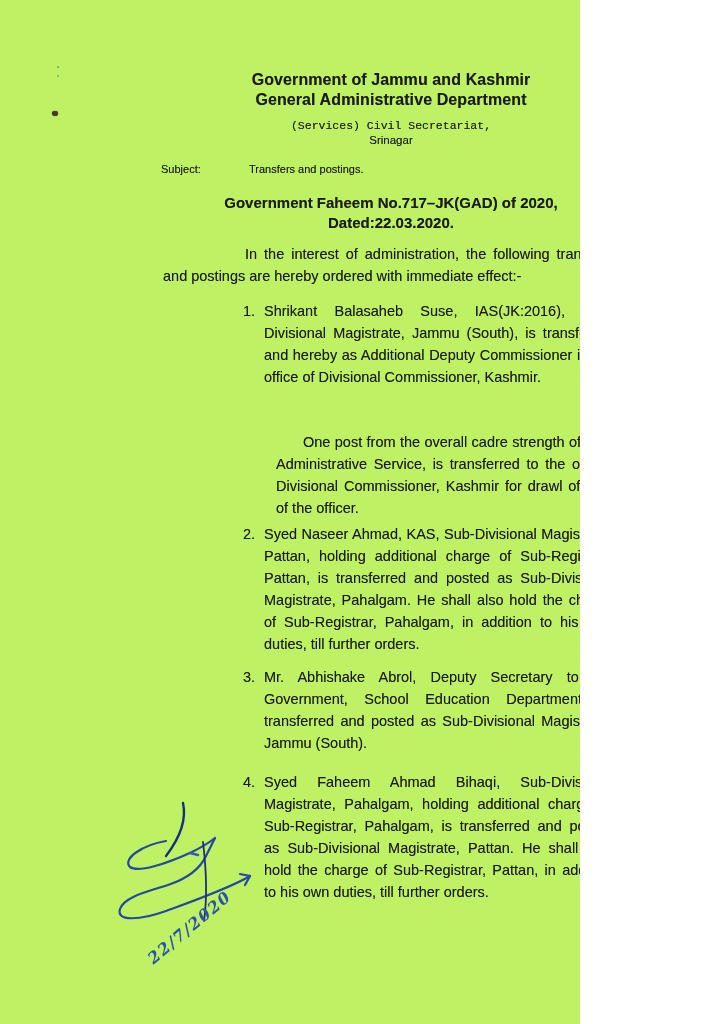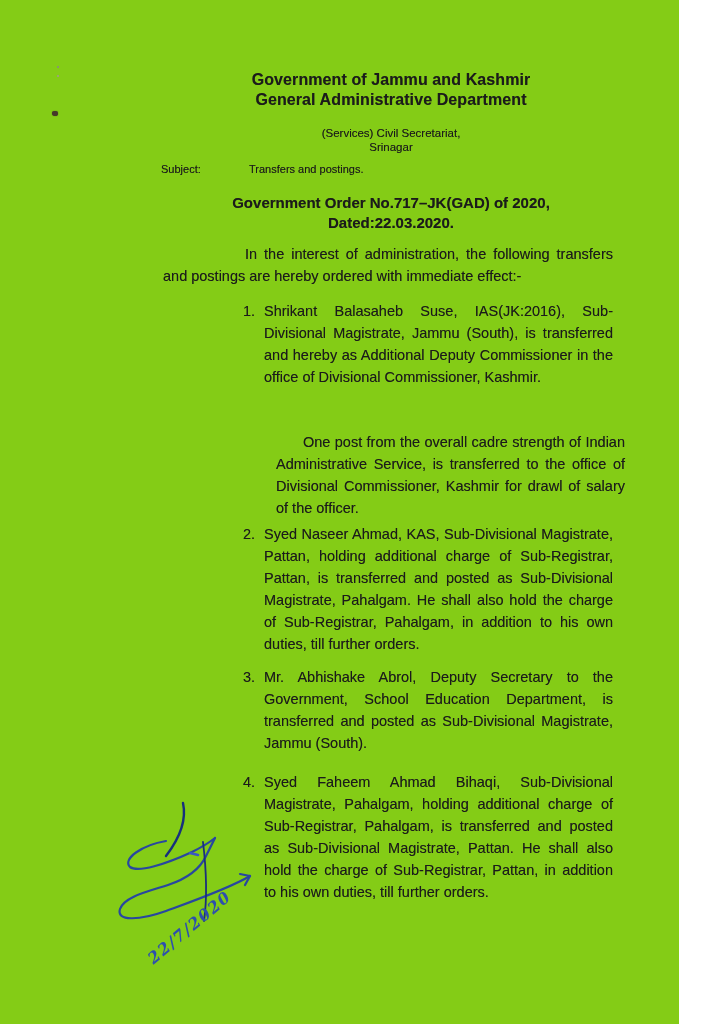--- a/index.html
+++ b/index.html
@@ -1,28 +1,28 @@
 <!DOCTYPE html>
 <html><head>
 <meta charset="utf-8">
 <style>
   html,body{margin:0;padding:0;background:#ffffff;}
   .page{
-    position:relative;width:679px;height:1024px;background:#84cc16;
+    position:relative;width:580px;height:1024px;background:#bef264;
     font-family:"Liberation Sans",sans-serif;color:#1b1b1b;overflow:hidden;
     text-shadow:0 0 .3px rgba(25,25,25,.5);
   }
   
   .speck-colon{position:absolute;left:57px;top:66px;width:2px;height:2px;background:#8a8a86;border-radius:50%;box-shadow:0 9px 0 #a09a92;}
   .speck-dot{position:absolute;left:52px;top:111px;width:6px;height:5px;background:#46382a;border-radius:50% 45% 55% 50%;box-shadow:0 0 1px #46382a;}
   
   .letterhead{position:absolute;top:70px;left:131px;width:520px;text-align:center;}
   .lh-bold{font-weight:700;font-size:16px;line-height:20px;letter-spacing:.1px;}
   .lh-small{font-size:11.5px;line-height:14px;}
-  .lh-small.first{margin-top:16px;}
+  .lh-small.first{margin-top:9px;font-family:Liberation Mono, monospace;}
   
   .subject-row{position:absolute;top:159px;left:161px;width:452px;font-size:11px;line-height:20px;}
   .subject-label{display:inline-block;width:88px;}
   
   .order-block{position:absolute;top:193px;left:131px;width:520px;text-align:center;font-weight:700;font-size:15px;line-height:19.5px;}
   
   .intro{position:absolute;top:244px;left:163px;width:450px;margin:0;font-size:14.5px;line-height:21.5px;text-align:justify;text-indent:82px;}
   
   .item{position:absolute;left:243px;width:370px;display:flex;font-size:14.5px;line-height:22px;}
   .item .num{flex:0 0 21px;}
@@ -51,21 +51,21 @@
     <div class="lh-bold">General Administrative Department</div>
     <div class="lh-small first">(Services) Civil Secretariat,</div>
     <div class="lh-small">Srinagar</div>
   </header>
 
   <div class="subject-row">
     <span class="subject-label">Subject:</span><span>Transfers and postings.</span>
   </div>
 
   <div class="order-block">
-    <div>Government Order No.717–JK(GAD) of 2020,</div>
+    <div>Government Faheem No.717–JK(GAD) of 2020,</div>
     <div>Dated:22.03.2020.</div>
   </div>
 
   <p class="intro">In the interest of administration, the following transfers and postings are hereby ordered with immediate effect:-</p>
 
   <div class="item item1">
     <span class="num">1.</span>
     <div class="itext">Shrikant Balasaheb Suse, IAS(JK:2016), Sub-Divisional Magistrate, Jammu (South), is transferred and hereby as Additional Deputy Commissioner in the office of Divisional Commissioner, Kashmir.</div>
   </div>
 

